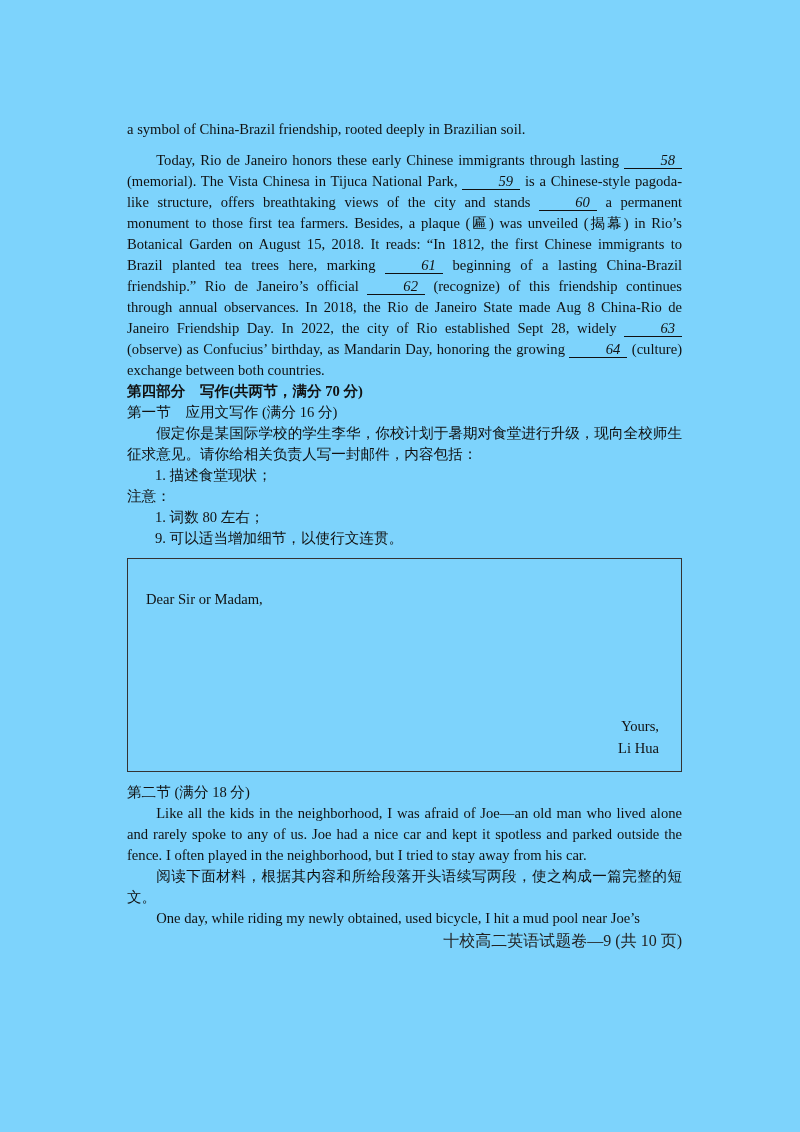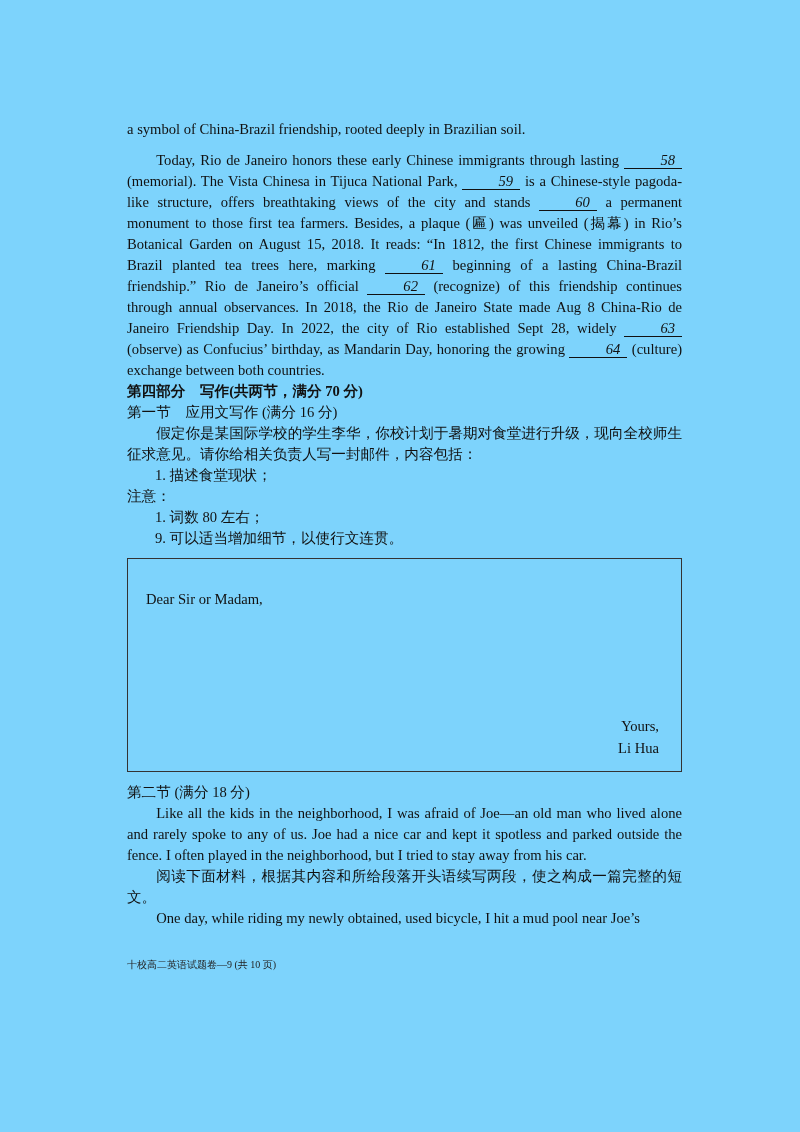--- a/index.html
+++ b/index.html
@@ -43,23 +43,23 @@
   }
   .signature {
     position: absolute;
     right: 22px;
     bottom: 12px;
     text-align: right;
     line-height: 22px;
     margin-top: 20px;
   }
   .footer {
-    margin-top: 25px;
-    text-align: left;
-    font-size: 10px;
+    margin-top: 1px;
+    text-align: right;
+    font-size: 16px;
     color: #222;
   }
 </style>
 </head>
 <body>
 
 <div class="page">
   <div class="content">
       <div class="para gap-below">a symbol of China-Brazil friendship, rooted deeply in Brazilian soil.</div>
       <div class="para indent">Today, Rio de Janeiro honors these early Chinese immigrants through lasting <span class="blank">58</span> (memorial). The Vista Chinesa in Tijuca National Park, <span class="blank">59</span> is a Chinese-style pagoda-like structure, offers breathtaking views of the city and stands <span class="blank">60</span> a permanent monument to those first tea farmers. Besides, a plaque (匾) was unveiled (揭幕) in Rio’s Botanical Garden on August 15, 2018. It reads: “In 1812, the first Chinese immigrants to Brazil planted tea trees here, marking <span class="blank">61</span> beginning of a lasting China-Brazil friendship.” Rio de Janeiro’s official <span class="blank">62</span> (recognize) of this friendship continues through annual observances. In 2018, the Rio de Janeiro State made Aug 8 China-Rio de Janeiro Friendship Day. In 2022, the city of Rio established Sept 28, widely <span class="blank">63</span> (observe) as Confucius’ birthday, as Mandarin Day, honoring the growing <span class="blank">64</span> (culture) exchange between both countries.</div>

